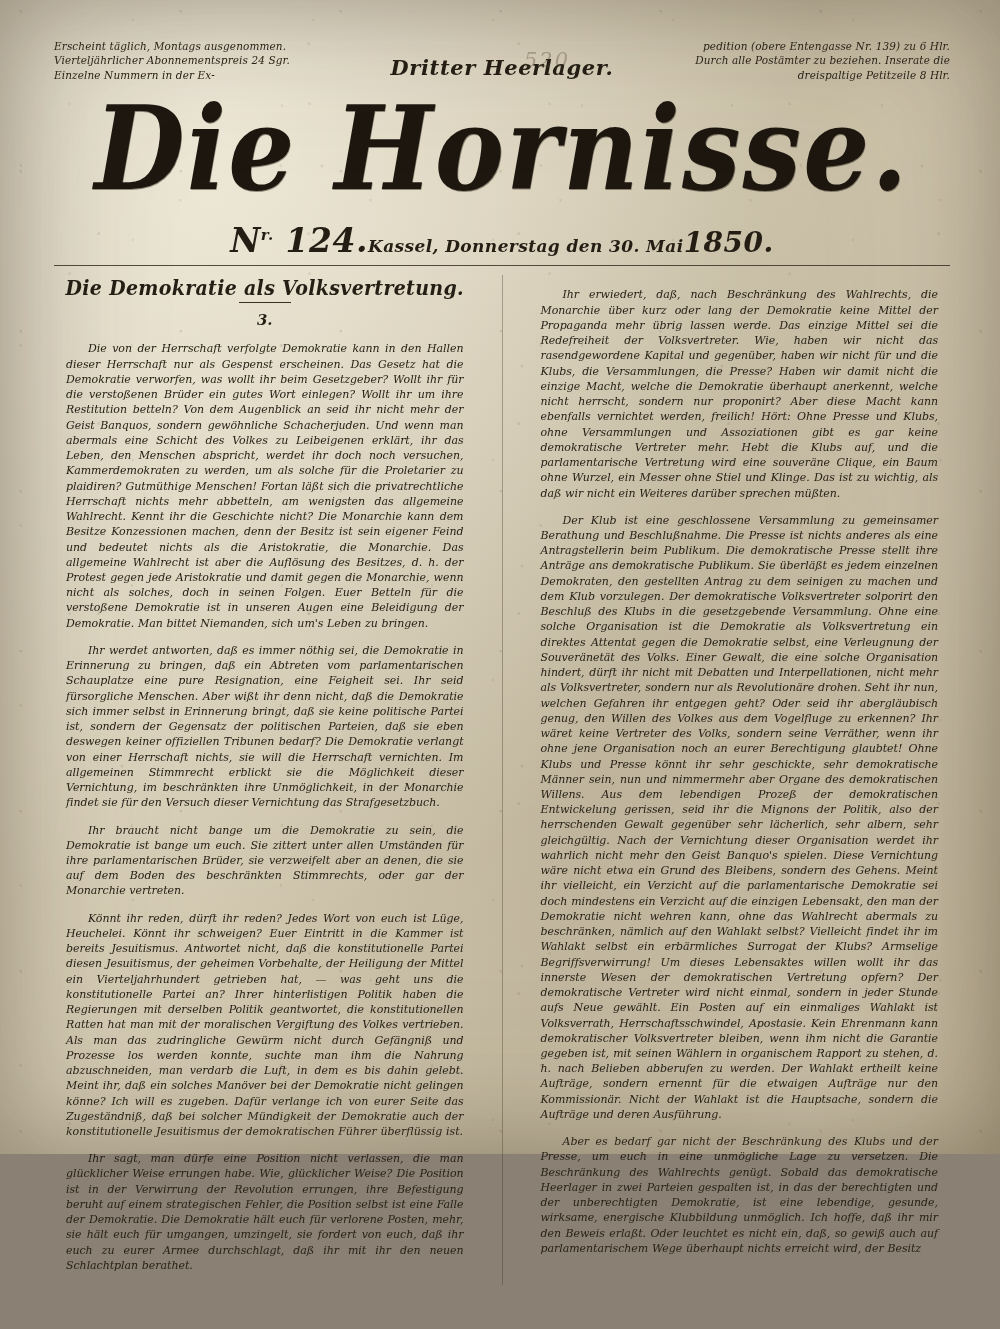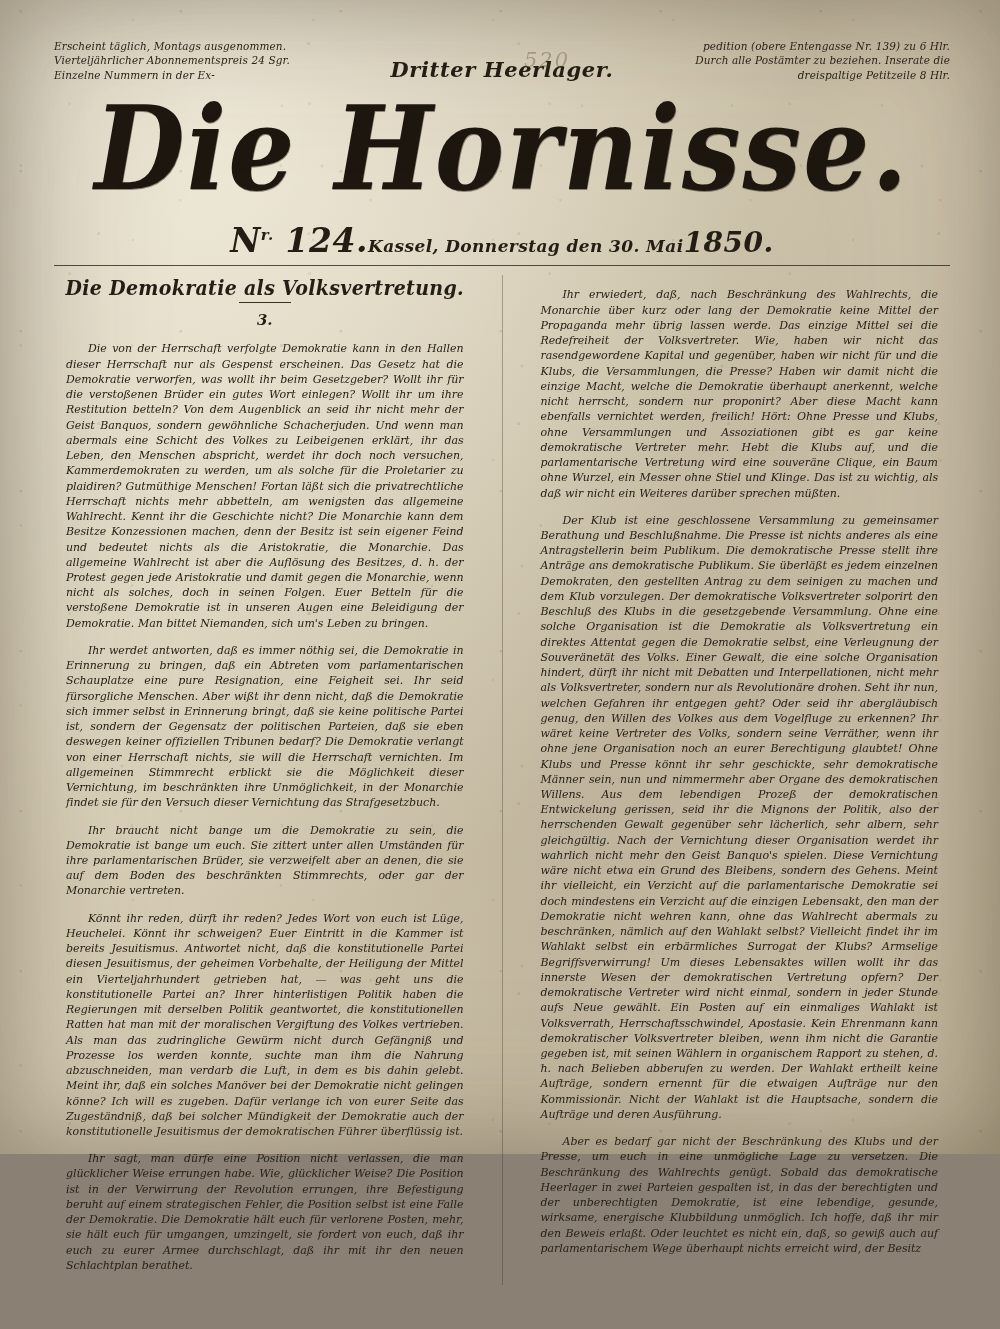--- a/index.html
+++ b/index.html
@@ -53,21 +53,21 @@
     left: 54px;
     top: 40px;
     width: 896px;
     height: 1250px;
   }
 
   
   .masthead-top {
     display: flex;
     justify-content: space-between;
-    align-items: flex-end;
+    align-items: center;
     font-family: "DejaVu Serif", serif;
     color: #2a2218;
   }
   .imprint {
     width: 255px;
     font-size: 10.5px;
     line-height: 1.32;
     letter-spacing: .1px;
     transform: scaleY(1.04);
   }

